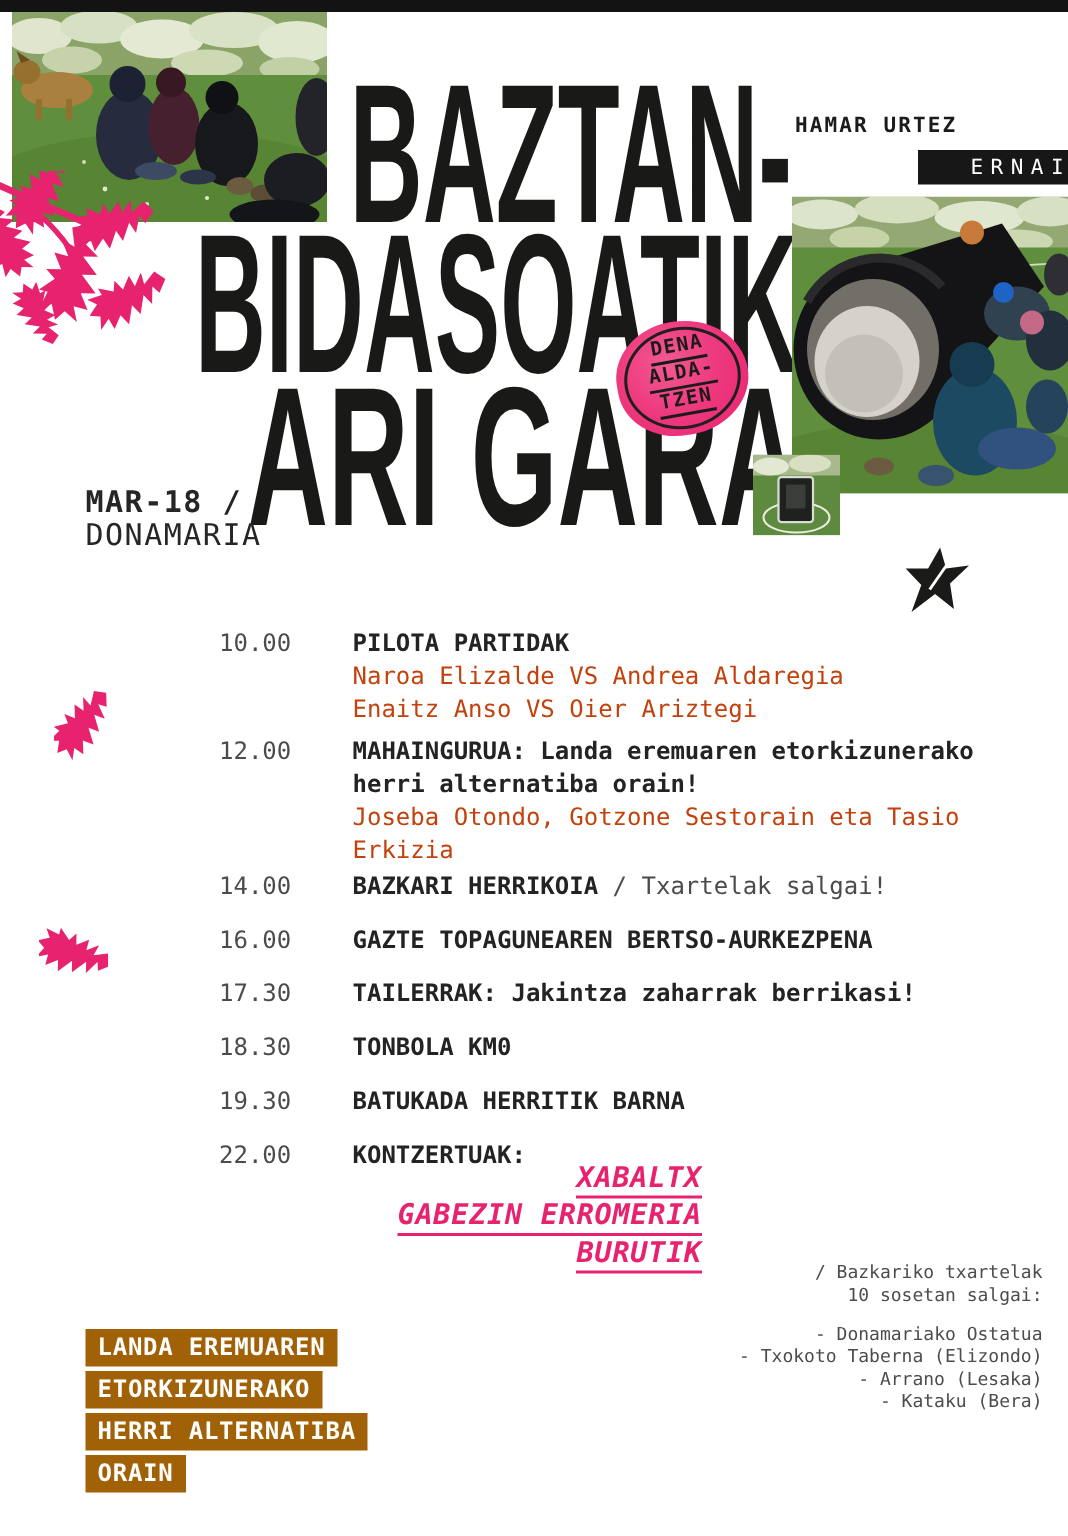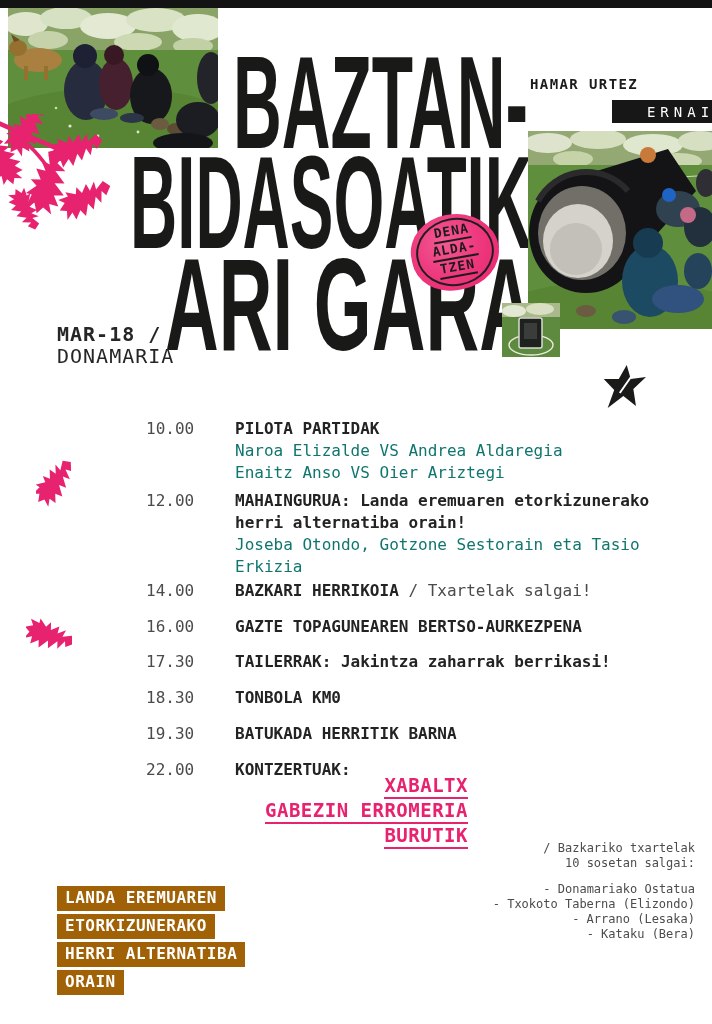--- a/index.html
+++ b/index.html
@@ -36,24 +36,24 @@
     display:flex;align-items:center;justify-content:center;
     font-size:14px;font-weight:normal;letter-spacing:5px;text-indent:5px;padding-left:16px;}
   .star{left:600px;top:363px;width:46px;height:48px;}
   .dateblock{left:57px;top:323px;font-size:20px;line-height:22px;letter-spacing:1px;color:#262626;}
   .dateblock .d1{font-weight:bold;}
   .srow{position:absolute;left:0;width:712px;font-size:16px;line-height:22px;}
   .stime{position:absolute;left:146px;top:0;color:#4b4b4b;}
   .sbody{position:absolute;left:235px;top:0;width:445px;}
   .stitle{font-weight:bold;color:#232323;}
   .ssuffix{font-weight:normal;color:#4b4b4b;}
-  .ssub{color:#0f766e;}
+  .ssub{color:#c2410c;}
   .bands{left:235px;top:774px;width:233px;text-align:right;line-height:23px;}
   .band{display:inline-block;color:#e7226f;font-size:19px;font-weight:bold;letter-spacing:0.5px;
-    border-bottom:2px solid #e7226f;}
+    border-bottom:2px solid #e7226f;font-style:italic;}
   .tickets{left:415px;top:841px;width:280px;text-align:right;
     font-size:12px;line-height:15px;color:#4c4c4c;}
   .tickets .gap{height:11px;}
   .slogan{left:57px;top:886px;}
   .bar{display:table;background:#a16207;color:#ffffff;font-size:16px;font-weight:bold;
     letter-spacing:0.5px;line-height:18px;padding:3px 8px 4px 8px;margin-bottom:3px;}
 </style>
 </head>
 <body>
 

